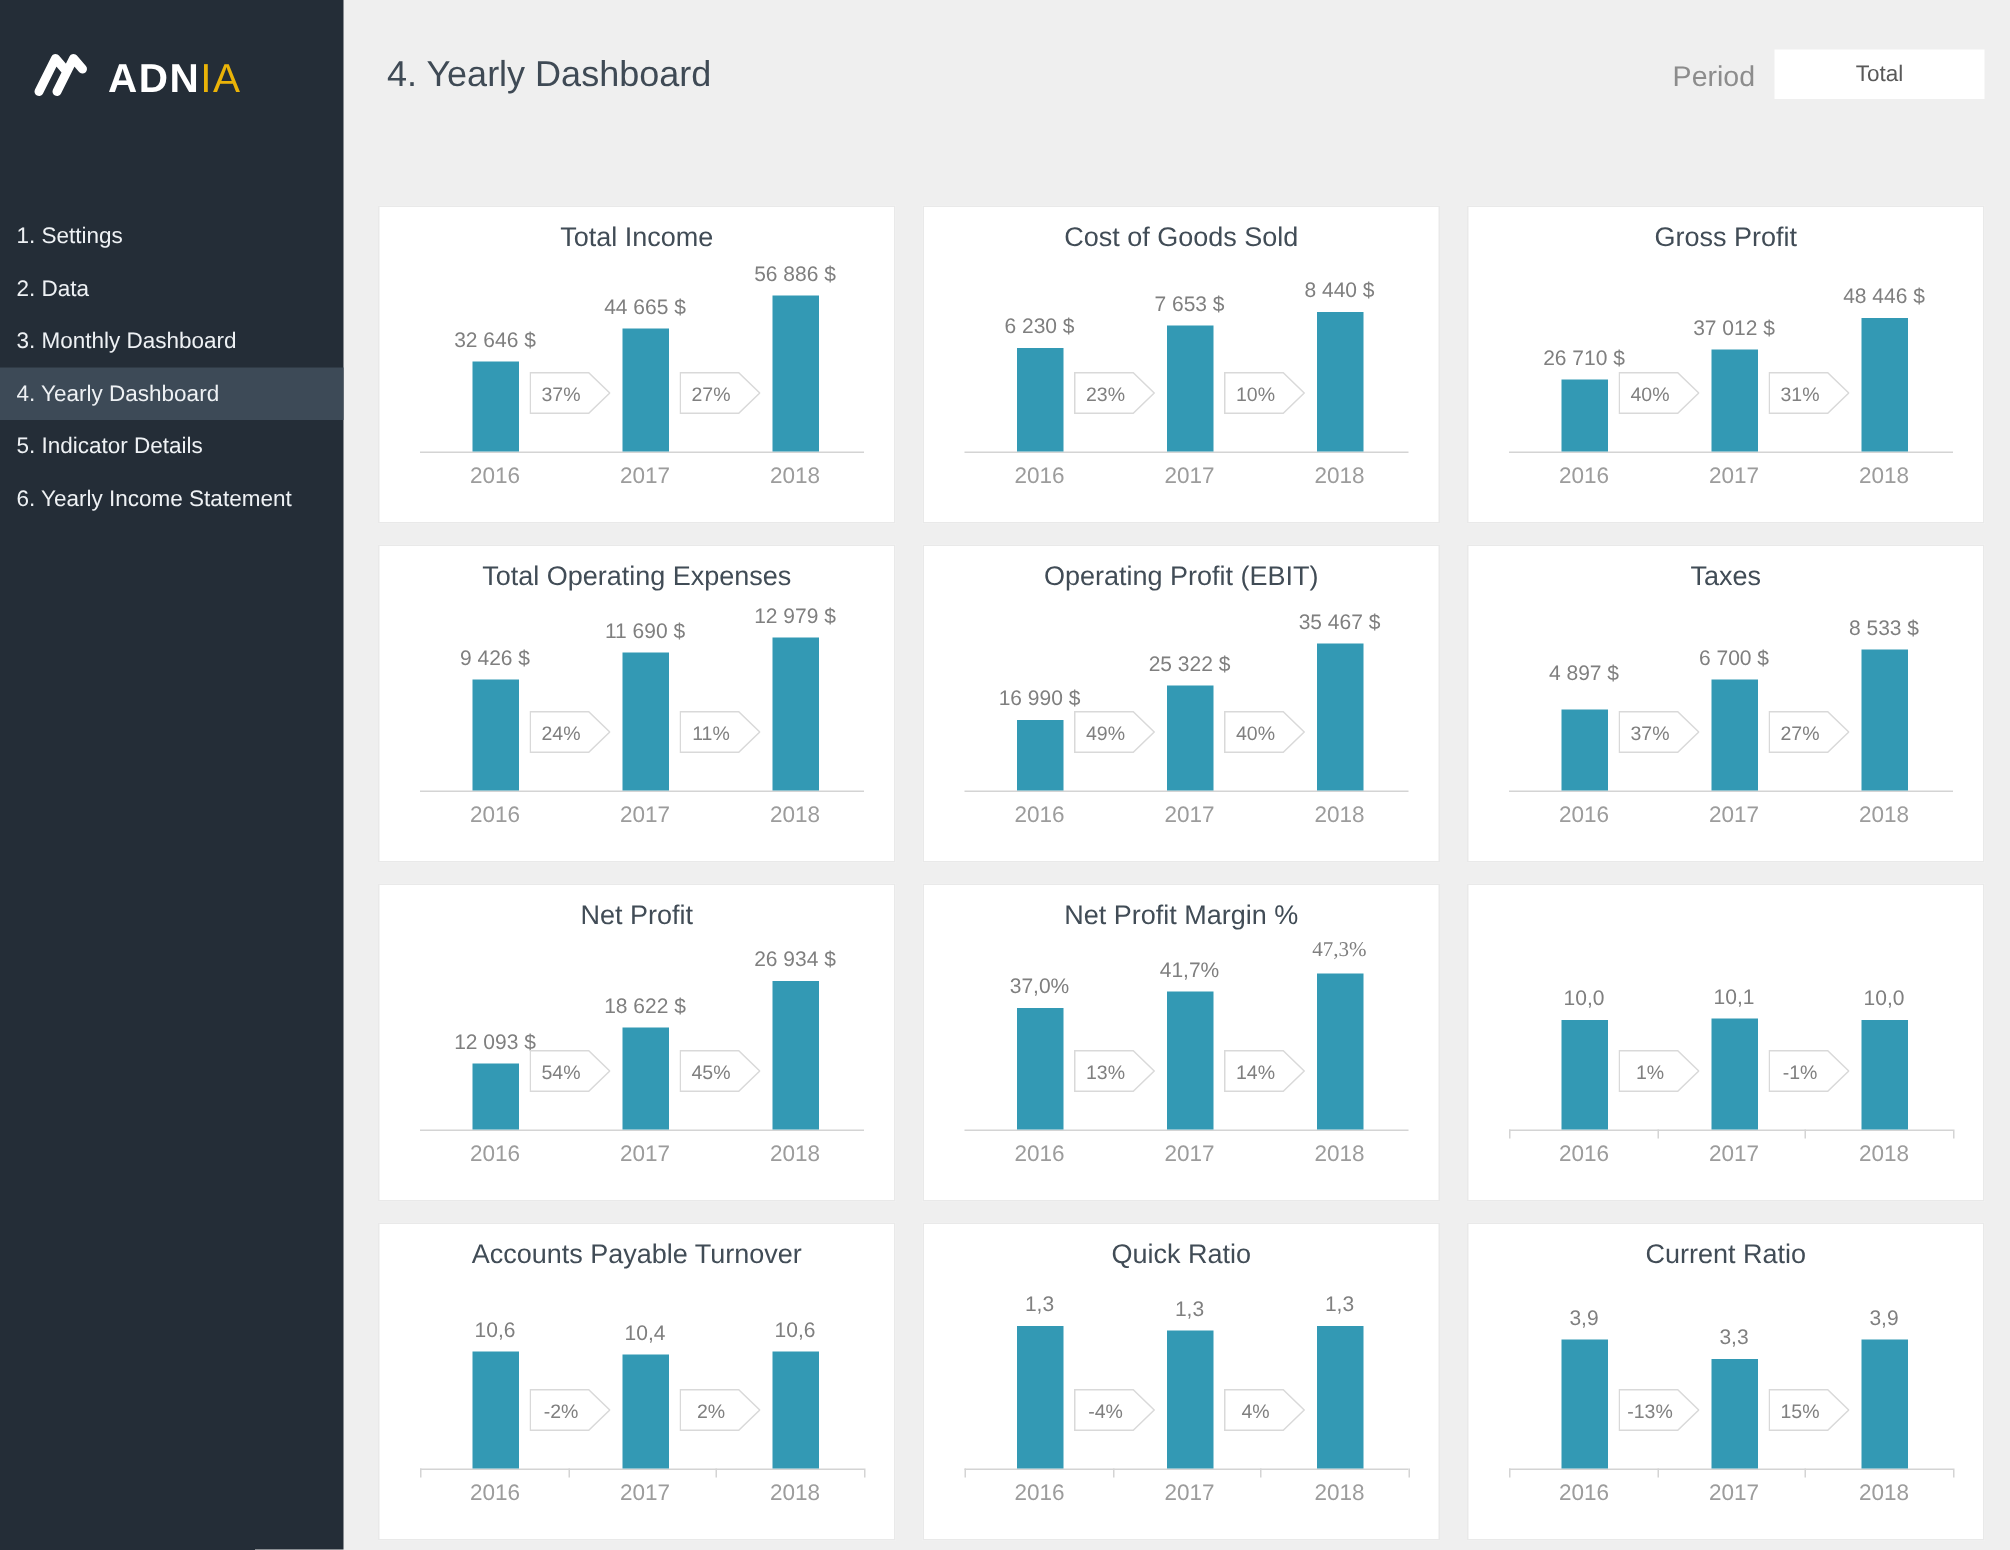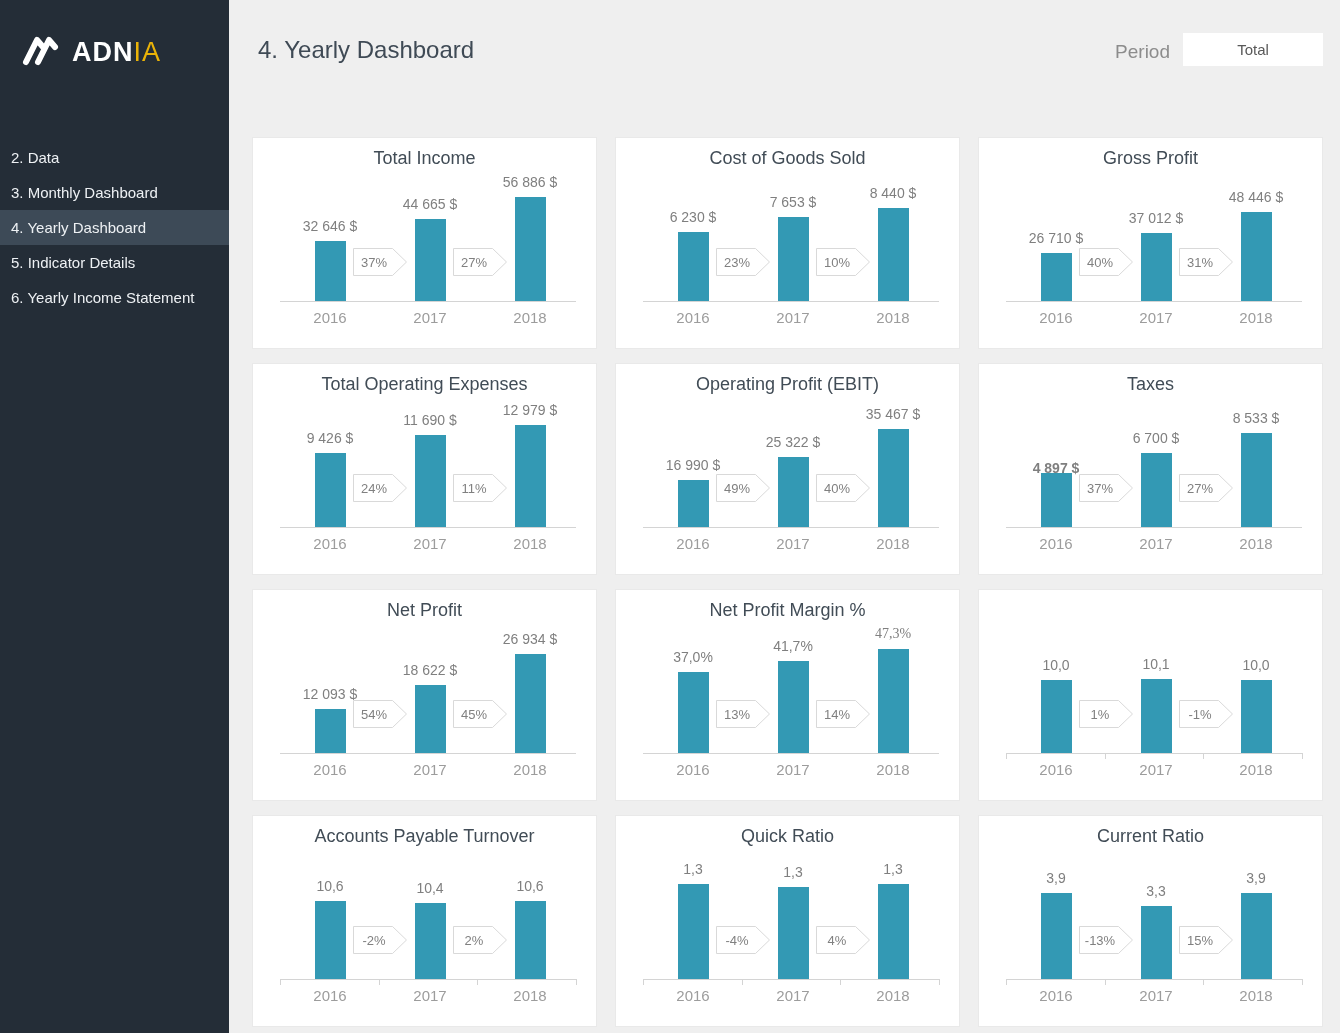--- a/index.html
+++ b/index.html
@@ -95,20 +95,23 @@
     <span class="logo-mark" data-interactable="false">
       <svg width="40" height="33" viewBox="0 0 40 33" fill="none">
         <path d="M6 28 L17 6 L23 13" stroke="#ffffff" stroke-width="6" stroke-linecap="round" stroke-linejoin="round"></path>
         <path d="M18 28 L29 6 L35 13" stroke="#ffffff" stroke-width="6" stroke-linecap="round" stroke-linejoin="round"></path>
       </svg>
     </span>
     <span class="brand" data-interactable="false"><span class="bold">ADN</span><span class="light">IA</span></span>
   </div>
   <div class="menu" id="sidebar-menu" data-interactable="false">
       <div class="menu-item" data-interactable="true">
+    <span class="menu-label" data-interactable="false">1. Settings</span>
+  </div>
+      <div class="menu-item" data-interactable="true">
     <span class="menu-label" data-interactable="false">2. Data</span>
   </div>
       <div class="menu-item" data-interactable="true">
     <span class="menu-label" data-interactable="false">3. Monthly Dashboard</span>
   </div>
       <div class="menu-item active" data-interactable="true">
     <span class="menu-label" data-interactable="false">4. Yearly Dashboard</span>
   </div>
       <div class="menu-item" data-interactable="true">
     <span class="menu-label" data-interactable="false">5. Indicator Details</span>
@@ -257,21 +260,21 @@
             </svg>
             <span class="badge-text" data-interactable="false">40%</span>
           </div>
         </div>
   </div>
       <div class="card" data-interactable="false">
     <div class="card-title" data-interactable="false">Taxes</div>
     <div class="plot" data-interactable="false">
       <div class="axis" data-interactable="false"></div>
     <div class="bar" data-interactable="false" style="left: 61.5px; top: 109px; height: 54px;"></div>
-          <div class="val-label" data-interactable="false" style="left: 17px; top: 96px; font-weight: bold;">4 897 $</div>
+          <div class="val-label" data-interactable="false" style="left: 17px; top: 76px;">4 897 $</div>
           <div class="year-label" data-interactable="false" style="left: 17px;">2016</div>
           <div class="bar" data-interactable="false" style="left: 161.5px; top: 89px; height: 74px;"></div>
           <div class="val-label" data-interactable="false" style="left: 117px; top: 66px;">6 700 $</div>
           <div class="year-label" data-interactable="false" style="left: 117px;">2017</div>
           <div class="bar" data-interactable="false" style="left: 261.5px; top: 69px; height: 94px;"></div>
           <div class="val-label" data-interactable="false" style="left: 217px; top: 46px;">8 533 $</div>
           <div class="year-label" data-interactable="false" style="left: 217px;">2018</div>
           <div class="badge" data-interactable="false" style="left: 100px;">
             <svg width="54" height="28" viewBox="0 0 54 28" data-interactable="false">
               <polygon points="0.5,0.5 39.5,0.5 53.5,14 39.5,27.5 0.5,27.5" fill="#ffffff" stroke="#d9d9d9" stroke-width="1"></polygon>

